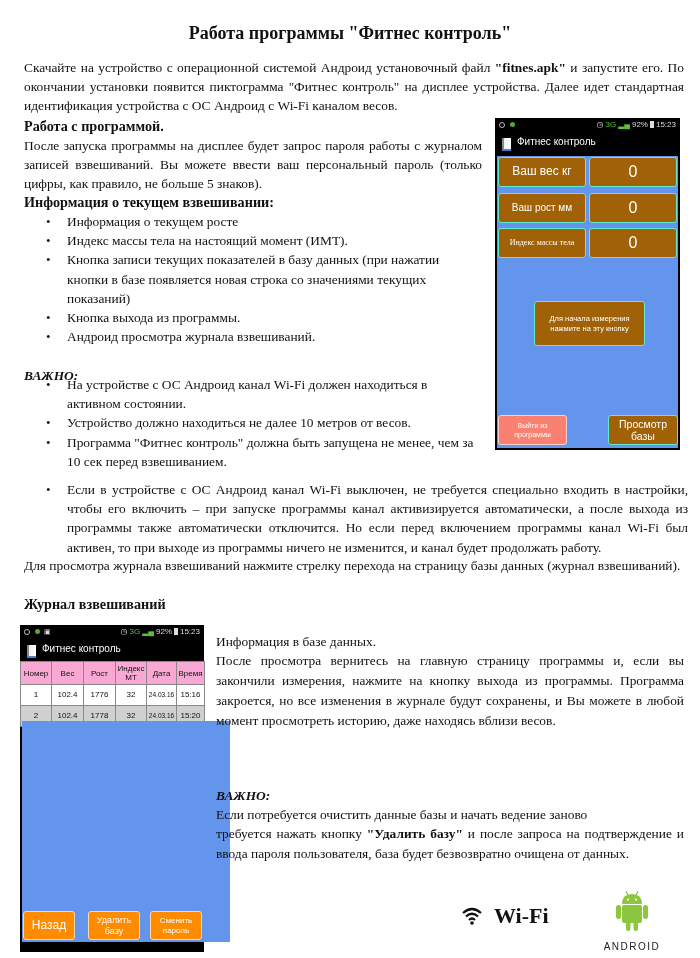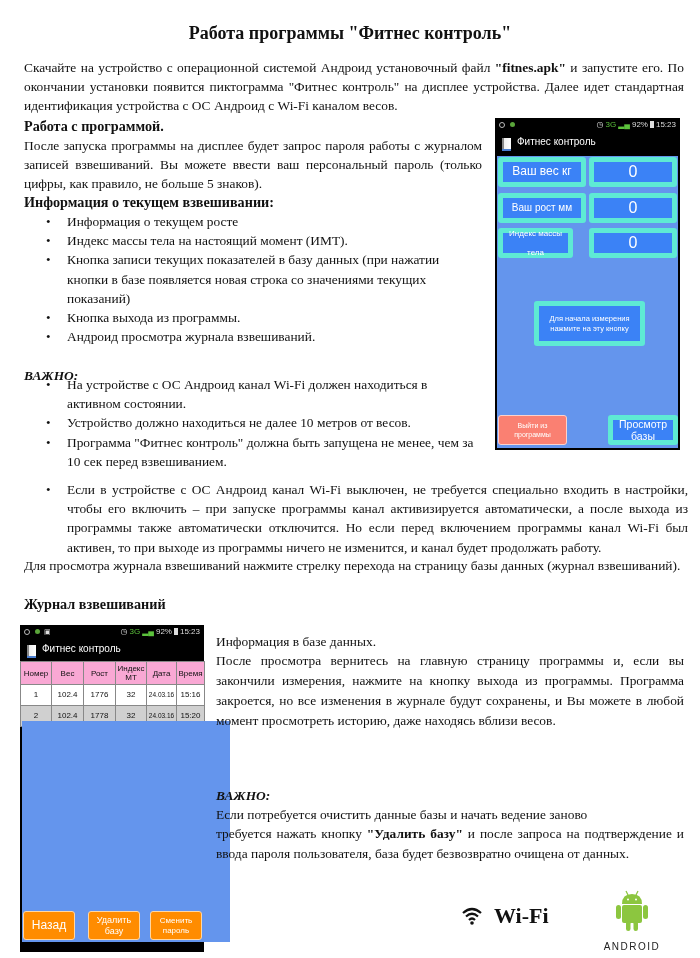--- a/index.html
+++ b/index.html
@@ -21,21 +21,21 @@
   .phone { background: #000; font-family: "Liberation Sans", sans-serif; }
   .statusbar { height: 13px; display: flex; align-items: center; font-size: 8px; color: #ddd; padding: 0 4px; }
   .statusbar .sp { flex: 1; }
   .dot { width: 5px; height: 5px; border-radius: 50%; background: #5aa53a; display: inline-block; margin-left: 5px; }
   .mag { display: inline-block; width: 6px; height: 6px; border: 1px solid #bbb; border-radius: 50%; }
   .g3 { color: #5cc23c; margin: 0 2px; }
   .batt { display: inline-block; width: 4px; height: 7px; background: #ddd; margin: 0 2px; vertical-align: middle; }
   .appbar { height: 20px; display: flex; align-items: flex-end; color: #fff; font-size: 10px; padding-left: 7px; }
   .appicon { width: 9px; height: 13px; background: linear-gradient(90deg,#888 0,#888 20%,#eee 20%,#fff 100%); border-bottom: 2px solid #4a7ed0; margin-right: 6px; }
   .screen { background: #6495ed; position: absolute; }
-  .bluebtn { position: absolute; background: #3b82f6; border: 5px solid #5eead4; border-radius: 3px; color: #fff; display: flex; align-items: center; justify-content: center; text-align: center; }
+  .bluebtn { position: absolute; background: #a16207; border: 1px solid #5eead4; border-radius: 3px; color: #fff; display: flex; align-items: center; justify-content: center; text-align: center; }
   .salmon { background: #fa8072; border: 1px solid #fbd2cc; }
   .orange { background: #ff8c00; border: 1px solid #ffd7a3; }
   .mono { font-family: Liberation Sans, sans-serif; text-align: center; }
 
   table.j { border-collapse: collapse; width: 100%; font-size: 8px; table-layout: fixed; }
   table.j td { text-align: center; border: 1px solid #888; height: 21px; }
   table.j tr.hdr td { background: #f9a8d4; height: 23px; line-height: 9px; }
   table.j tr.r1 td { background: #fff; }
   table.j tr.r2 td { background: #d0d0d0; }
   table.j td.dt { font-size: 6.5px; }
@@ -89,21 +89,21 @@
   </div>
   <div class="appbar">
     <span class="appicon"></span>
     <span>Фитнес контроль</span>
   </div>
   <div class="screen" style="left:2px; top:38px; width:181px; height:292px;">
     <div class="bluebtn" style="left:1px; top:1px; width:88px; height:30px; font-size:12px;">Ваш вес кг</div>
     <div class="bluebtn" style="left:92px; top:1px; width:88px; height:30px; font-size:16px;">0</div>
     <div class="bluebtn" style="left:1px; top:37px; width:88px; height:30px; font-size:10px;">Ваш рост мм</div>
     <div class="bluebtn" style="left:92px; top:37px; width:88px; height:30px; font-size:16px;">0</div>
-    <div class="bluebtn" style="left:1px; top:72px; width:75px; height:30px; font-size:8px;">Индекс массы тела</div>
+    <div class="bluebtn" style="left:1px; top:72px; width:88px; height:30px; font-size:8px;font-family:Liberation Serif, serif;">Индекс массы тела</div>
     <div class="bluebtn" style="left:92px; top:72px; width:88px; height:30px; font-size:16px;">0</div>
     <div class="bluebtn mono" style="left:37px; top:145px; width:111px; height:45px; font-size:7.5px; line-height:10px; padding:0 2px;">Для начала измерения нажмите на эту кнопку</div>
     <div class="bluebtn salmon" style="left:1px; top:259px; width:69px; height:30px; font-size:7px; line-height:9px; padding:0 10px;">Выйти из программы</div>
     <div class="bluebtn" style="left:111px; top:259px; width:70px; height:30px; font-size:10.5px; line-height:12px; padding:0 8px;">Просмотр базы</div>
   </div>
 </div>
 
 <div class="abs h" style="left:24px; top:595px;">Журнал взвешиваний</div>
 
 <div class="abs phone" style="left:20px; top:625px; width:184px; height:327px;">

